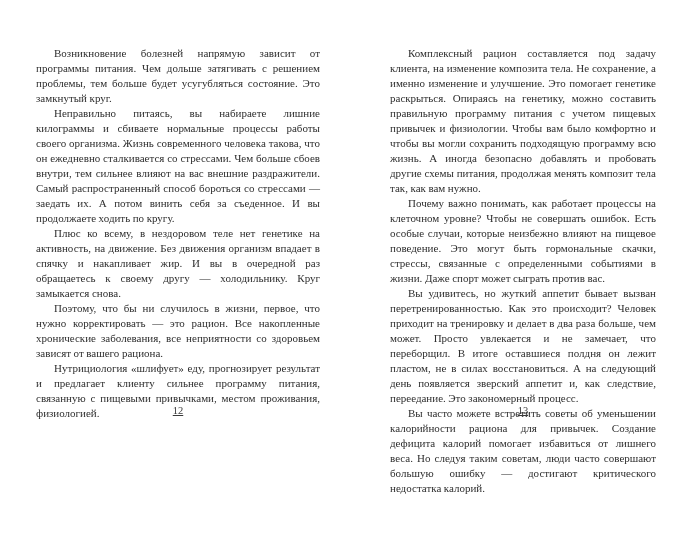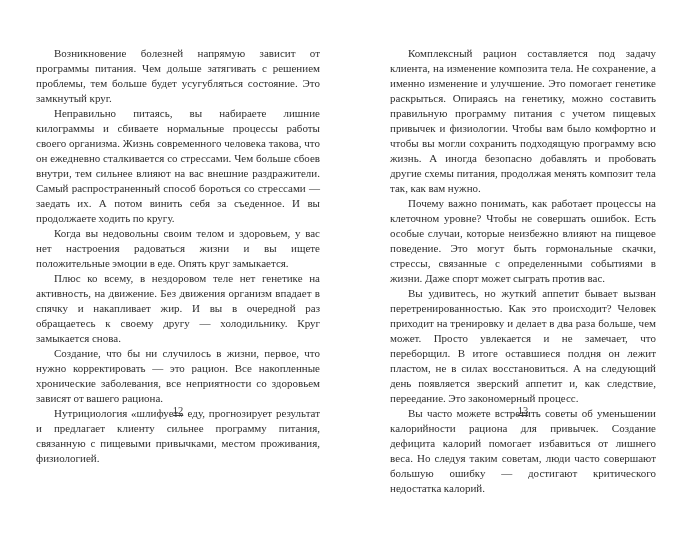--- a/index.html
+++ b/index.html
@@ -53,23 +53,22 @@
   </style>
 </head>
 <body>
 
 <div class="spread">
 
   <div class="page page-left">
     <div class="text-block">
       <p>Возникновение болезней напрямую зависит от программы питания. Чем дольше затягивать с решением проблемы, тем больше будет усугубляться состояние. Это замкнутый круг.</p>
       <p>Неправильно питаясь, вы набираете лишние килограммы и сбиваете нормальные процессы работы своего организма. Жизнь современного человека такова, что он ежедневно сталкивается со стрессами. Чем больше сбоев внутри, тем сильнее влияют на вас внешние раздражители. Самый распространенный способ бороться со стрессами — заедать их. А потом винить себя за съеденное. И вы продолжаете ходить по кругу.</p>
-      <p>Когда вы недовольны своим телом и здоровьем, у вас нет настроения радоваться жизни и вы ищете положительные эмоции в еде. Опять круг замыкается.</p>
       <p>Плюс ко всему, в нездоровом теле нет генетике на активность, на движение. Без движения организм впадает в спячку и накапливает жир. И вы в очередной раз обращаетесь к своему другу — холодильнику. Круг замыкается снова.</p>
-      <p>Создание, что бы ни случилось в жизни, первое, что нужно корректировать — это рацион. Все накопленные хронические заболевания, все неприятности со здоровьем зависят от вашего рациона.</p>
+      <p>Поэтому, что бы ни случилось в жизни, первое, что нужно корректировать — это рацион. Все накопленные хронические заболевания, все неприятности со здоровьем зависят от вашего рациона.</p>
       <p>Нутрициология «шлифует» еду, прогнозирует результат и предлагает клиенту сильнее программу питания, связанную с пищевыми привычками, местом проживания, физиологией.</p>
     </div>
     <div class="page-number">12</div>
   </div>
 
   <div class="page page-right">
     <div class="text-block">
       <p>Комплексный рацион составляется под задачу клиента, на изменение композита тела. Не сохранение, а именно изменение и улучшение. Это помогает генетике раскрыться. Опираясь на генетику, можно составить правильную программу питания с учетом пищевых привычек и физиологии. Чтобы вам было комфортно и чтобы вы могли сохранить подходящую программу всю жизнь. А иногда безопасно добавлять и пробовать другие схемы питания, продолжая менять композит тела так, как вам нужно.</p>
       <p>Почему важно понимать, как работает процессы на клеточном уровне? Чтобы не совершать ошибок. Есть особые случаи, которые неизбежно влияют на пищевое поведение. Это могут быть гормональные скачки, стрессы, связанные с определенными событиями в жизни. Даже спорт может сыграть против вас.</p>
       <p>Вы удивитесь, но жуткий аппетит бывает вызван перетренированностью. Как это происходит? Человек приходит на тренировку и делает в два раза больше, чем может. Просто увлекается и не замечает, что переборщил. В итоге оставшиеся полдня он лежит пластом, не в силах восстановиться. А на следующий день появляется зверский аппетит и, как следствие, переедание. Это закономерный процесс.</p>

